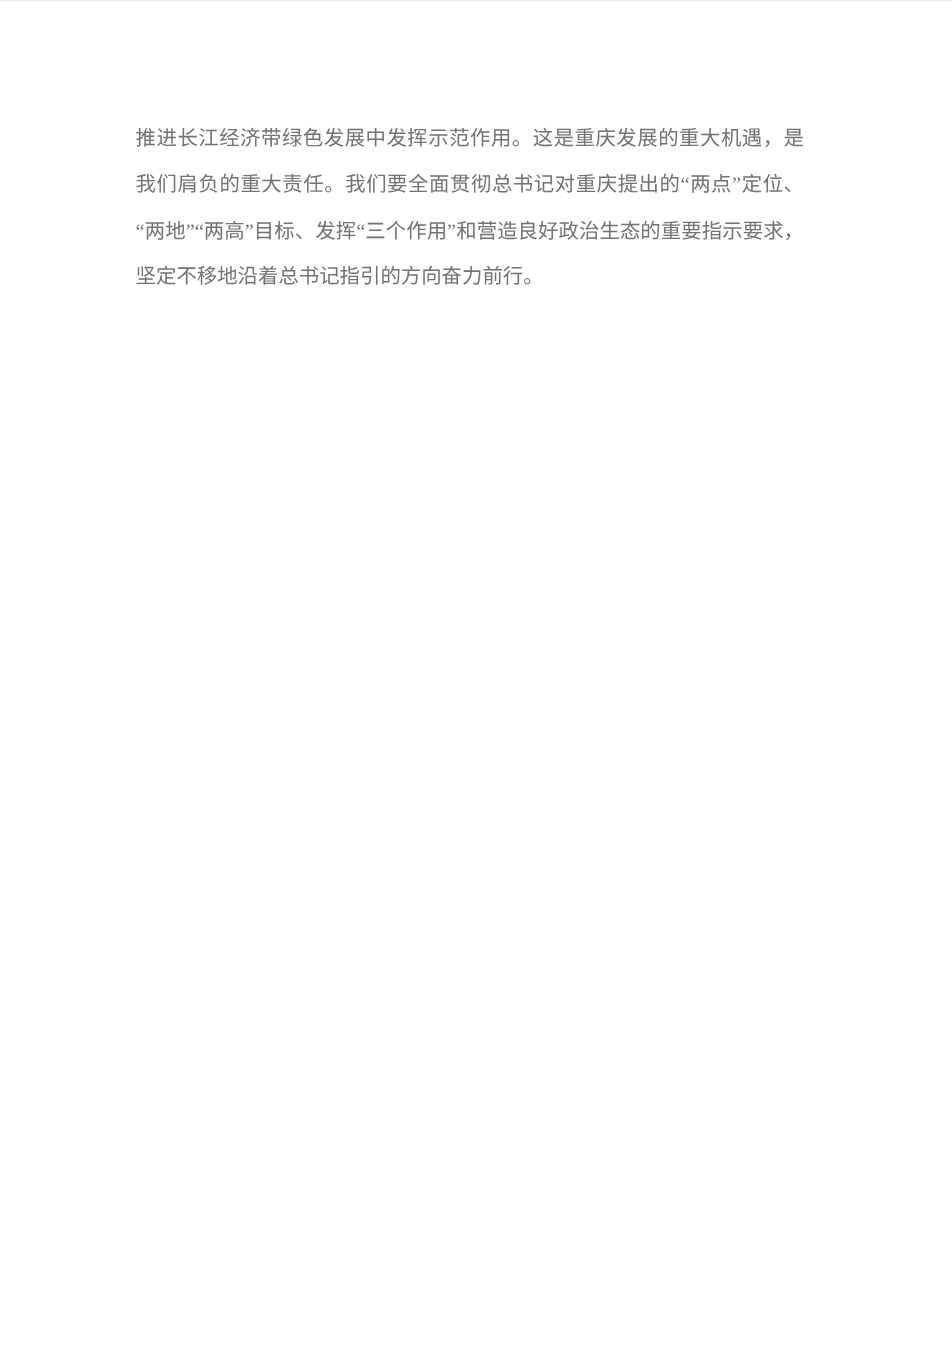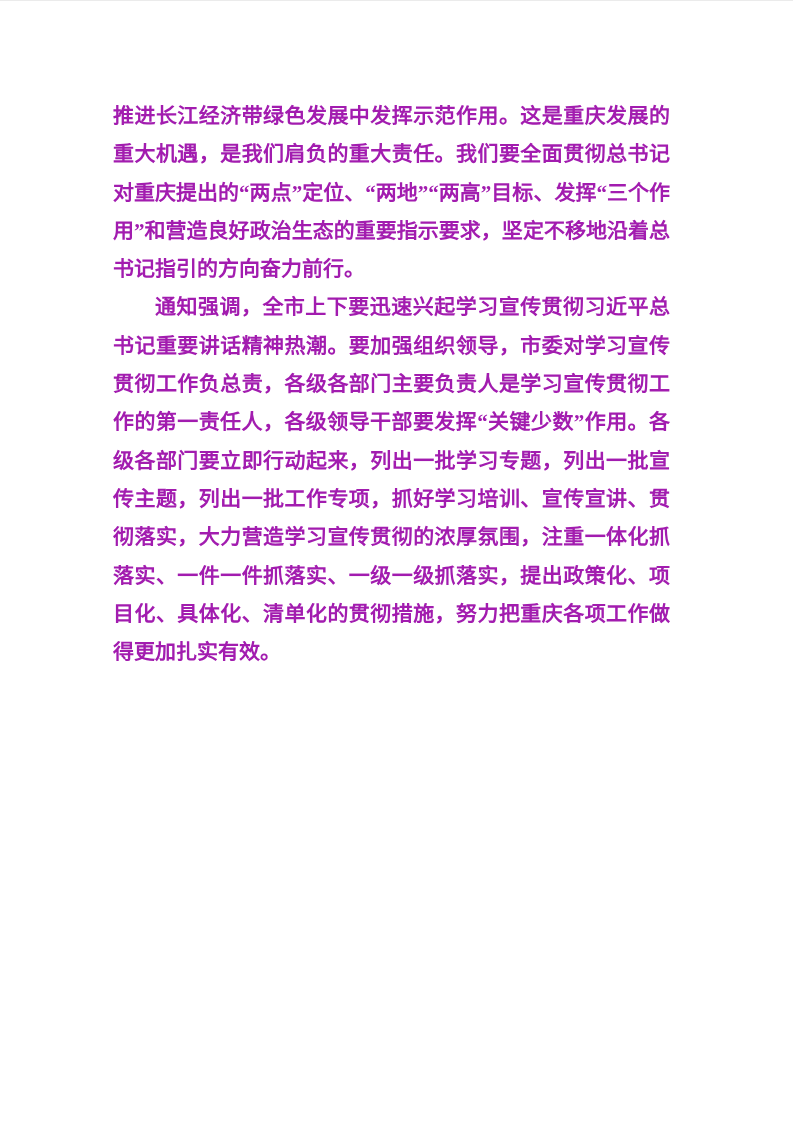--- a/index.html
+++ b/index.html
@@ -23,33 +23,32 @@
     border-top: 1px solid rgba(0,0,0,0.08);
   }
   .page-content {
     position: absolute;
     top: 96px;
     left: 113px;
     width: 557px;
   }
   .para {
     margin: 0;
-    font-size: 21px;
+    font-size: 17px;
     line-height: 38.3px;
-    color: #a21caf;
+    color: #737373;
     text-align: justify;
     text-justify: inter-ideograph;
     word-break: break-all;
-    font-weight: 700;
+    font-weight: 400;
   }
   .para.indent {
     text-indent: 2em;
   }
 </style>
 </head>
 <body>
 
 <div class="page">
   <div class="page-content">
     <p class="para">推进长江经济带绿色发展中发挥示范作用。这是重庆发展的重大机遇，是我们肩负的重大责任。我们要全面贯彻总书记对重庆提出的“两点”定位、“两地”“两高”目标、发挥“三个作用”和营造良好政治生态的重要指示要求，坚定不移地沿着总书记指引的方向奋力前行。</p>
-    <p class="para indent">通知强调，全市上下要迅速兴起学习宣传贯彻习近平总书记重要讲话精神热潮。要加强组织领导，市委对学习宣传贯彻工作负总责，各级各部门主要负责人是学习宣传贯彻工作的第一责任人，各级领导干部要发挥“关键少数”作用。各级各部门要立即行动起来，列出一批学习专题，列出一批宣传主题，列出一批工作专项，抓好学习培训、宣传宣讲、贯彻落实，大力营造学习宣传贯彻的浓厚氛围，注重一体化抓落实、一件一件抓落实、一级一级抓落实，提出政策化、项目化、具体化、清单化的贯彻措施，努力把重庆各项工作做得更加扎实有效。</p>
   </div>
 </div>
 
 </body></html>

